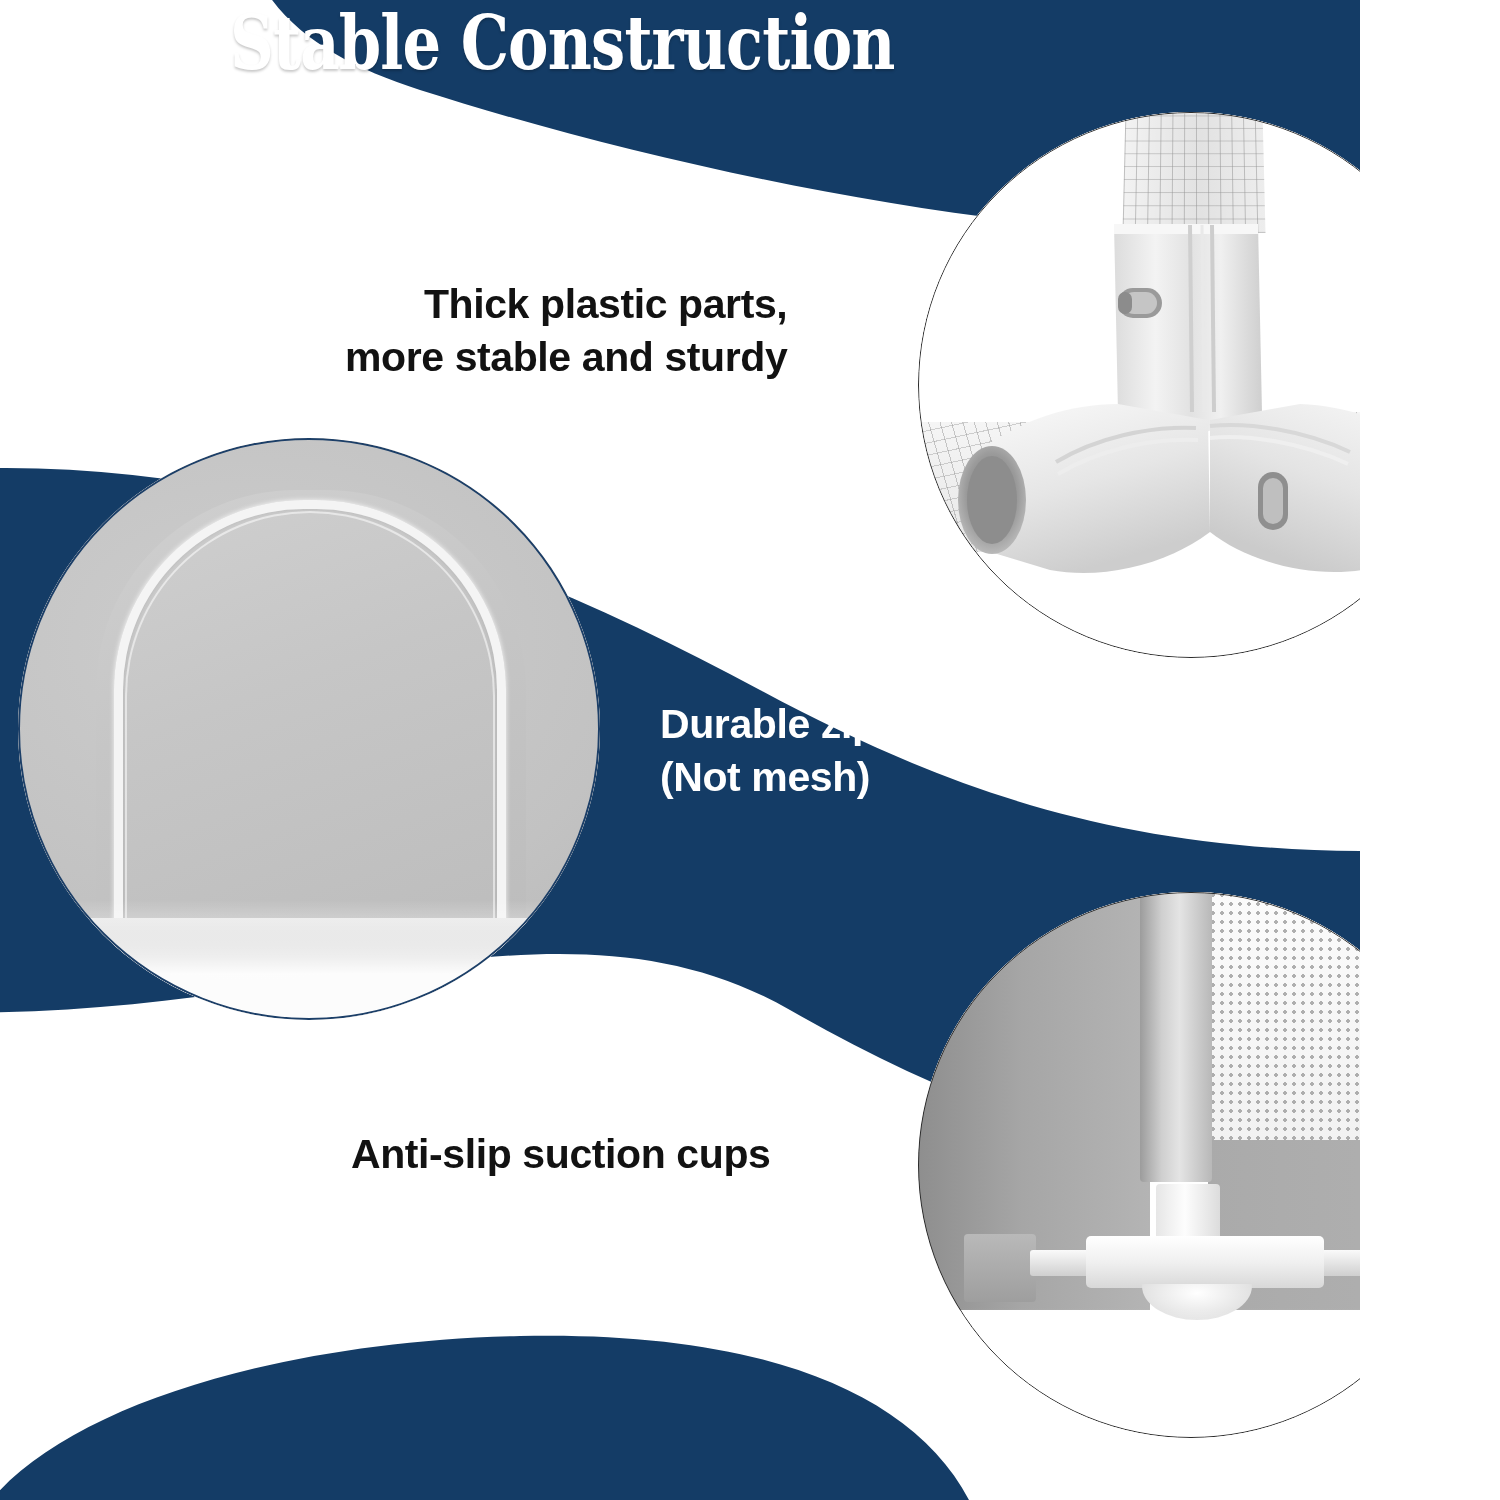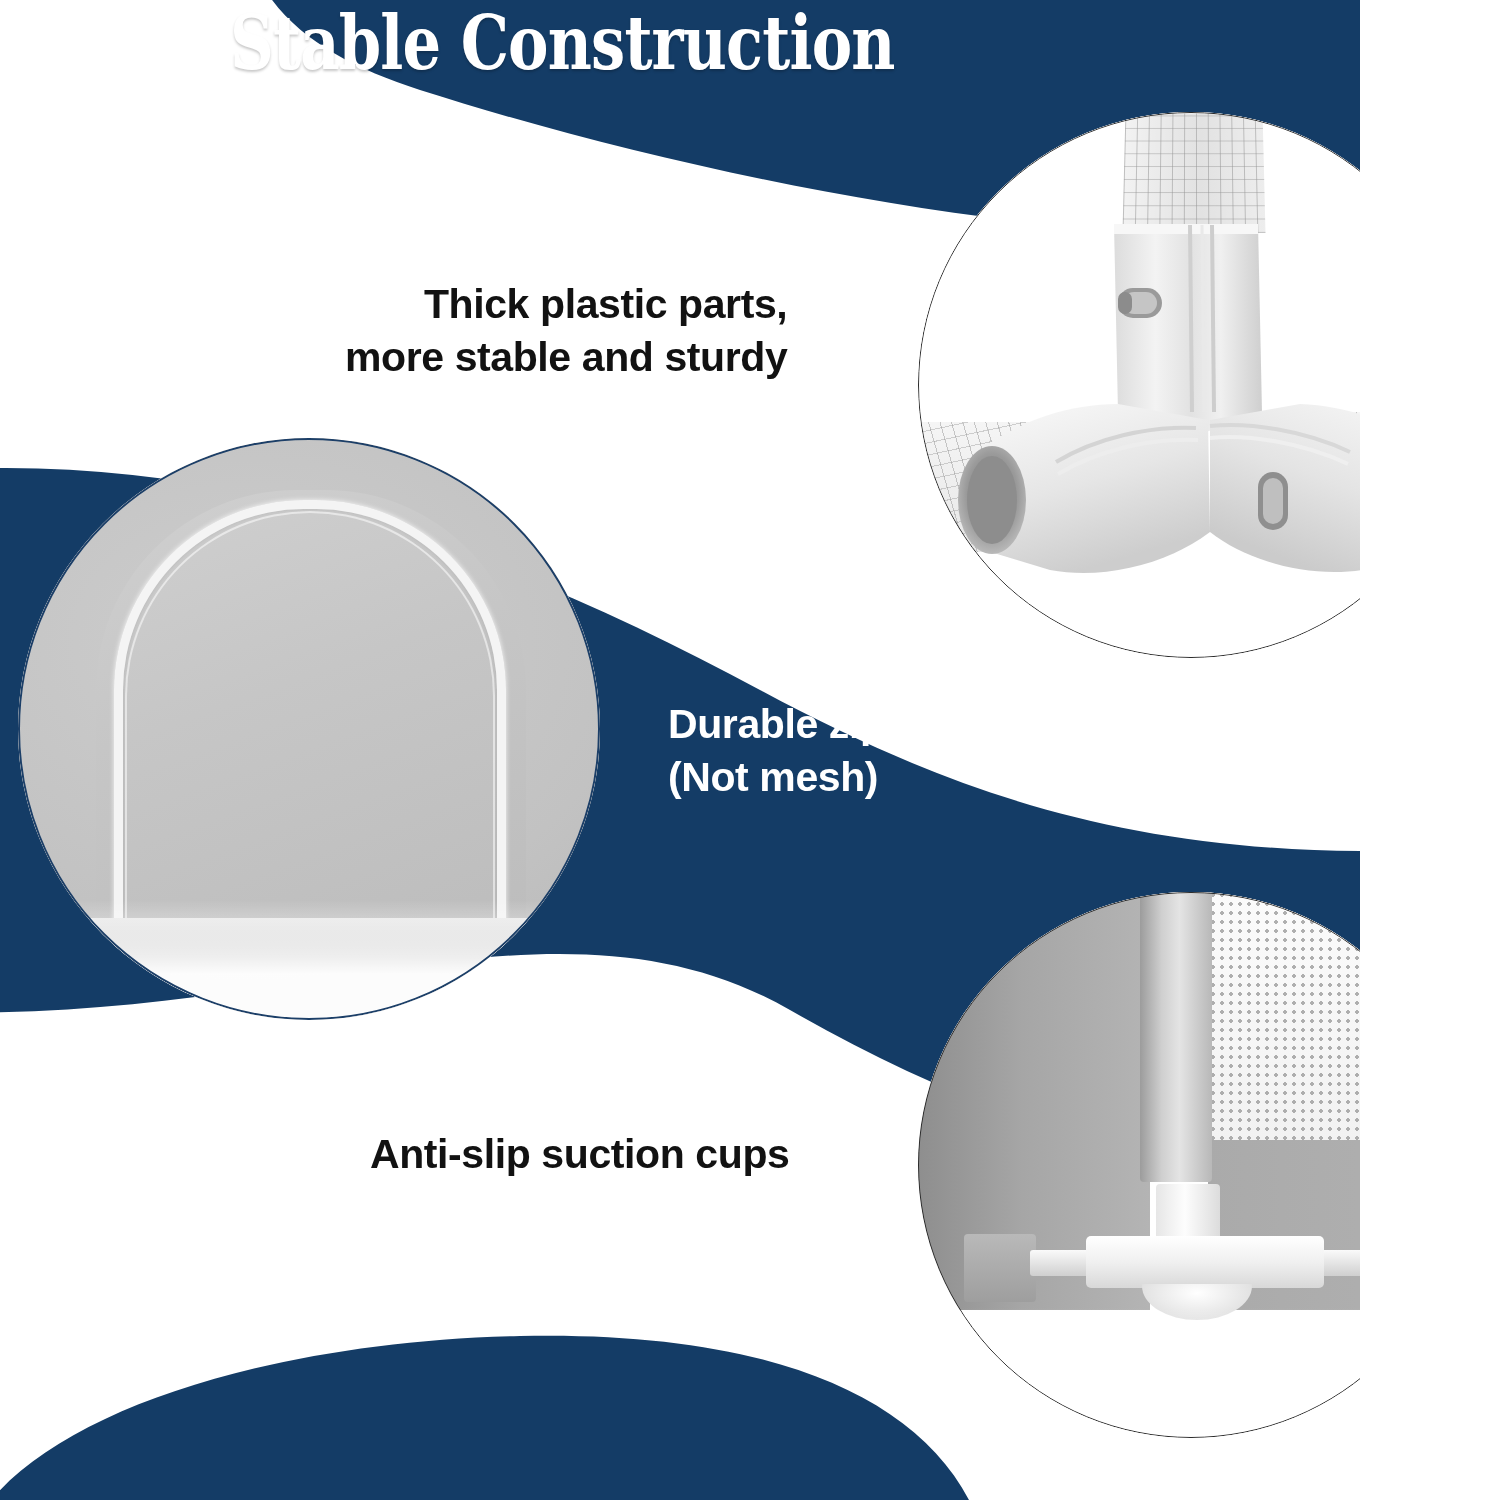--- a/index.html
+++ b/index.html
@@ -41,22 +41,22 @@
     font-weight:bold;
     line-height:1.30;
     letter-spacing:-0.4px;
     z-index:38;
     white-space:pre-line;
   }
   .callout.dark  { color:#121212; }
   .callout.light { color:#ffffff; }
 
   #callout-plastic { left:345px; top:278px; font-size:41px; text-align:right; }
-  #callout-zipper  { left:660px; top:698px; font-size:41px; text-align:left;margin-left:8px; }
-  #callout-suction { left:370px; top:1128px; font-size:41px; text-align:left; }
+  #callout-zipper  { left:660px; top:698px; font-size:41px; text-align:left; }
+  #callout-suction { left:351px; top:1128px; font-size:41px; text-align:left; }
 
   
   .photo-circle {
     position:absolute;
     border-radius:50%;
     overflow:hidden;
     z-index:30;
   }
   .photo-circle .ring {
     position:absolute; inset:0;

